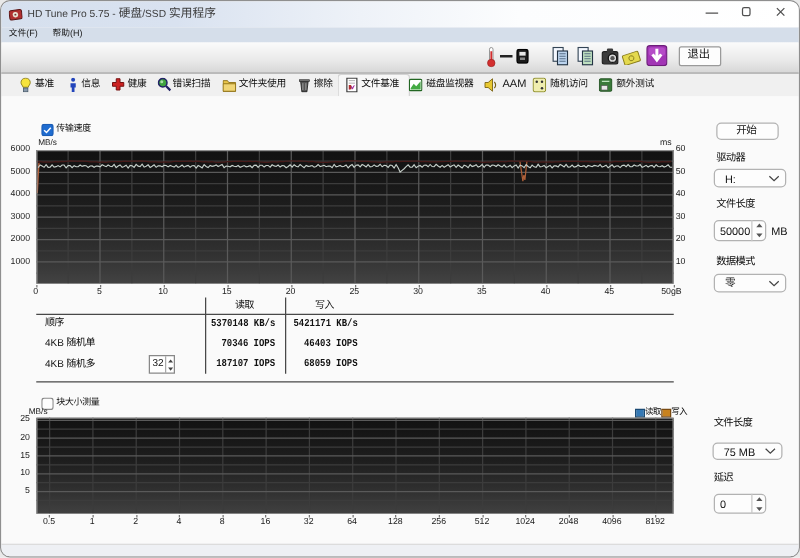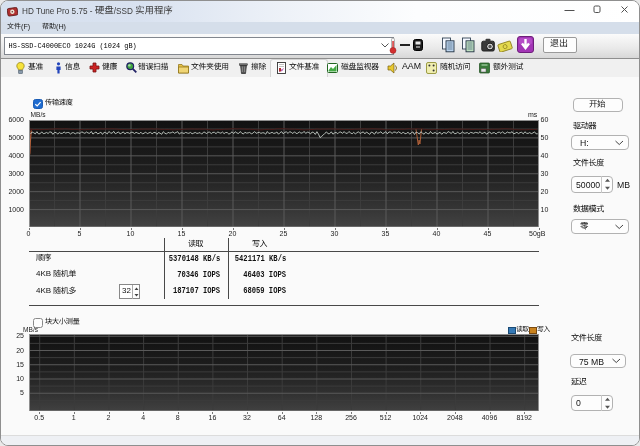--- a/index.html
+++ b/index.html
@@ -135,23 +135,20 @@
     <svg style="position:absolute;left:41px;top:21.8px;overflow:visible" width="26" height="11.0" fill="#1a1a1a">
       <g transform="translate(0.0 5.6) scale(0.007)">
         <use href="#u5e2e"></use>
       </g>
       <g transform="translate(7.0 5.6) scale(0.007)">
         <use href="#u52a9"></use>
       </g>
       <text x="14.0" y="5.6" font-size="7.2px" font-family="Liberation Sans" fill="#1a1a1a" xml:space="preserve">(H)</text>
     </svg>
     <div id="toolbar"></div>
-    <div id="combo-main">HS-SSD-C4000ECO 1024G (1024 gB)<svg style="position:absolute;right:4px;top:5px" width="8" height="5">
-        <path d="M0.5 0.5 L4 4 L7.5 0.5" stroke="#555" fill="none"></path>
-      </svg></div>
     <svg style="position:absolute;left:387px;top:36px" width="10" height="17" viewBox="0 0 10 17">
 <rect x="3.6" y="1" width="2.8" height="11" rx="1.4" fill="#fff" stroke="#888" stroke-width="0.7"></rect>
 <rect x="4.3" y="4" width="1.5" height="9" fill="#d32f2f"></rect>
 <circle cx="5" cy="13.4" r="3" fill="#d32f2f" stroke="#992222" stroke-width="0.5"></circle>
 </svg>
     <div style="position:absolute;left:399px;top:43px;width:10px;height:2px;background:#222"></div>
     <svg style="position:absolute;left:412px;top:38px" width="10" height="12">
 <rect x="0.5" y="0.5" width="9" height="11" rx="2" fill="#1b1b1b" stroke="#000"></rect>
 <rect x="2.5" y="2.5" width="5" height="3" fill="#e8e8e8"></rect>
       <rect x="3" y="7" width="4" height="2" fill="#888"></rect>

